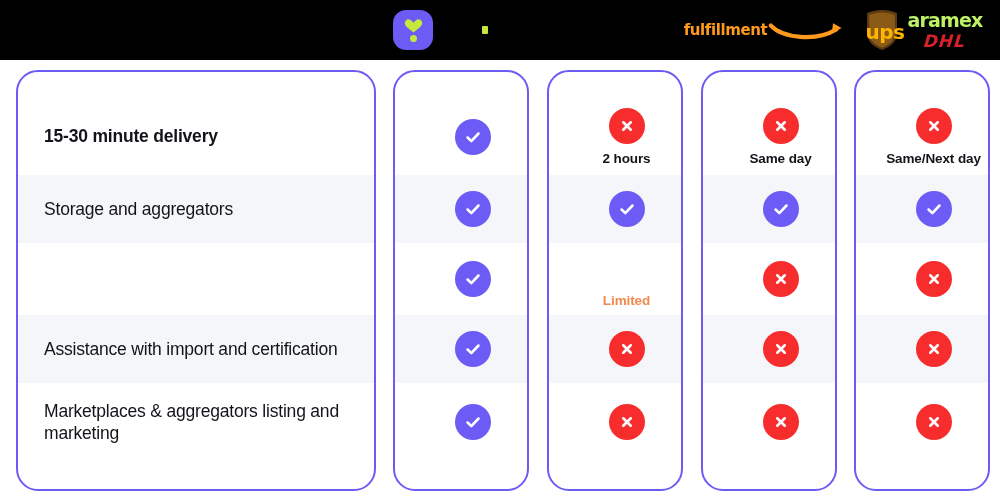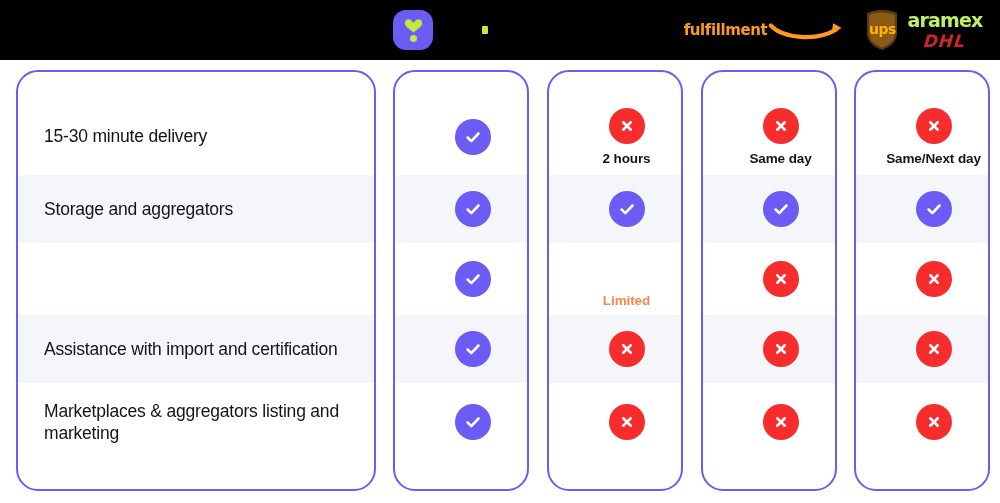--- a/index.html
+++ b/index.html
@@ -97,21 +97,21 @@
     position: relative;
   }
   .ups-shield .ups-text {
     position: absolute;
     left: 0; right: 0;
     top: 13px;
     text-align: center;
     color: #ffb500;
     font-family: "DejaVu Sans", sans-serif;
     font-weight: 700;
-    font-size: 14px;
+    font-size: 20px;
     letter-spacing: -0.5px;
     line-height: 1;
   }
   .courier-stack {
     display: flex;
     flex-direction: column;
     align-items: center;
     gap: 3px;
   }
   .aramex-word {
@@ -156,21 +156,21 @@
     left: 26px;
     right: 14px;
     color: #13131a;
     font-size: 17.5px;
     line-height: 1.28;
     font-weight: 500;
     letter-spacing: -0.2px;
     display: flex;
     align-items: center;
   }
-  .feature-label.bold { font-weight: 400; }
+  .feature-label.bold { font-weight: 700; }
 
   
   .status-cell {
     position: absolute;
     left: 0;
     width: 100%;
     display: flex;
     flex-direction: column;
     align-items: center;
     justify-content: center;

